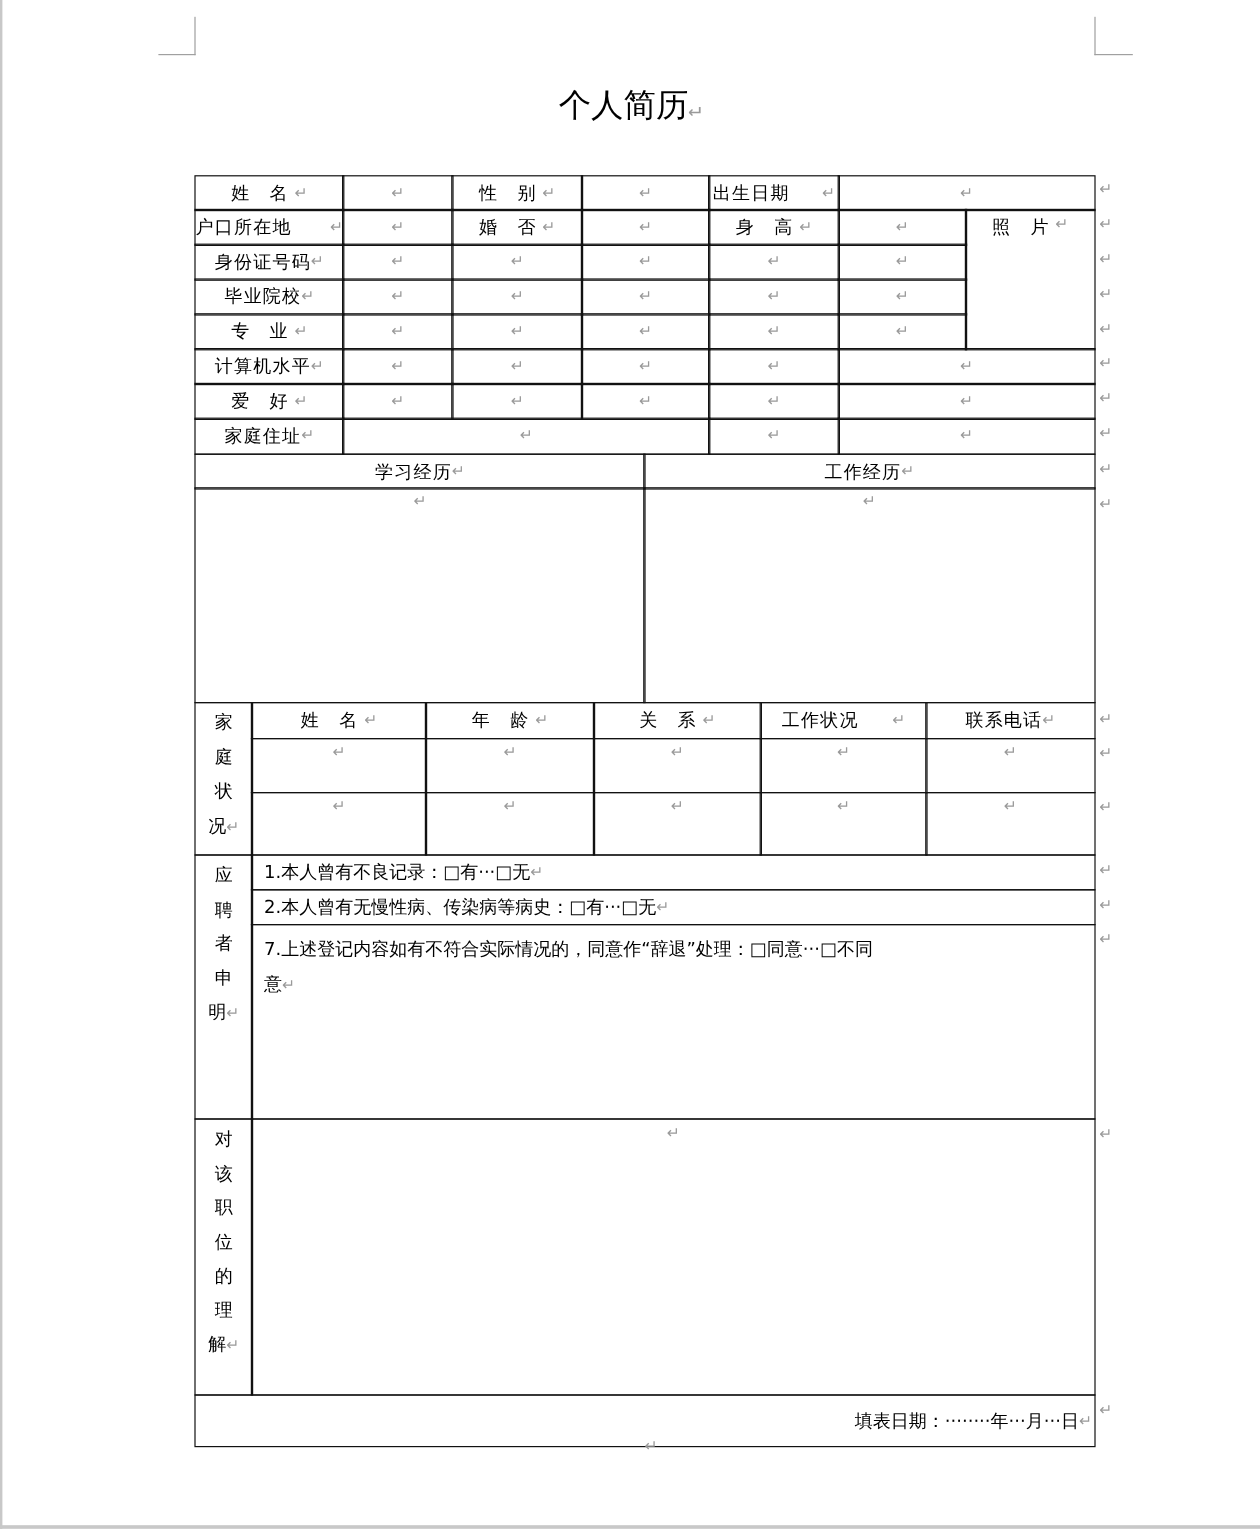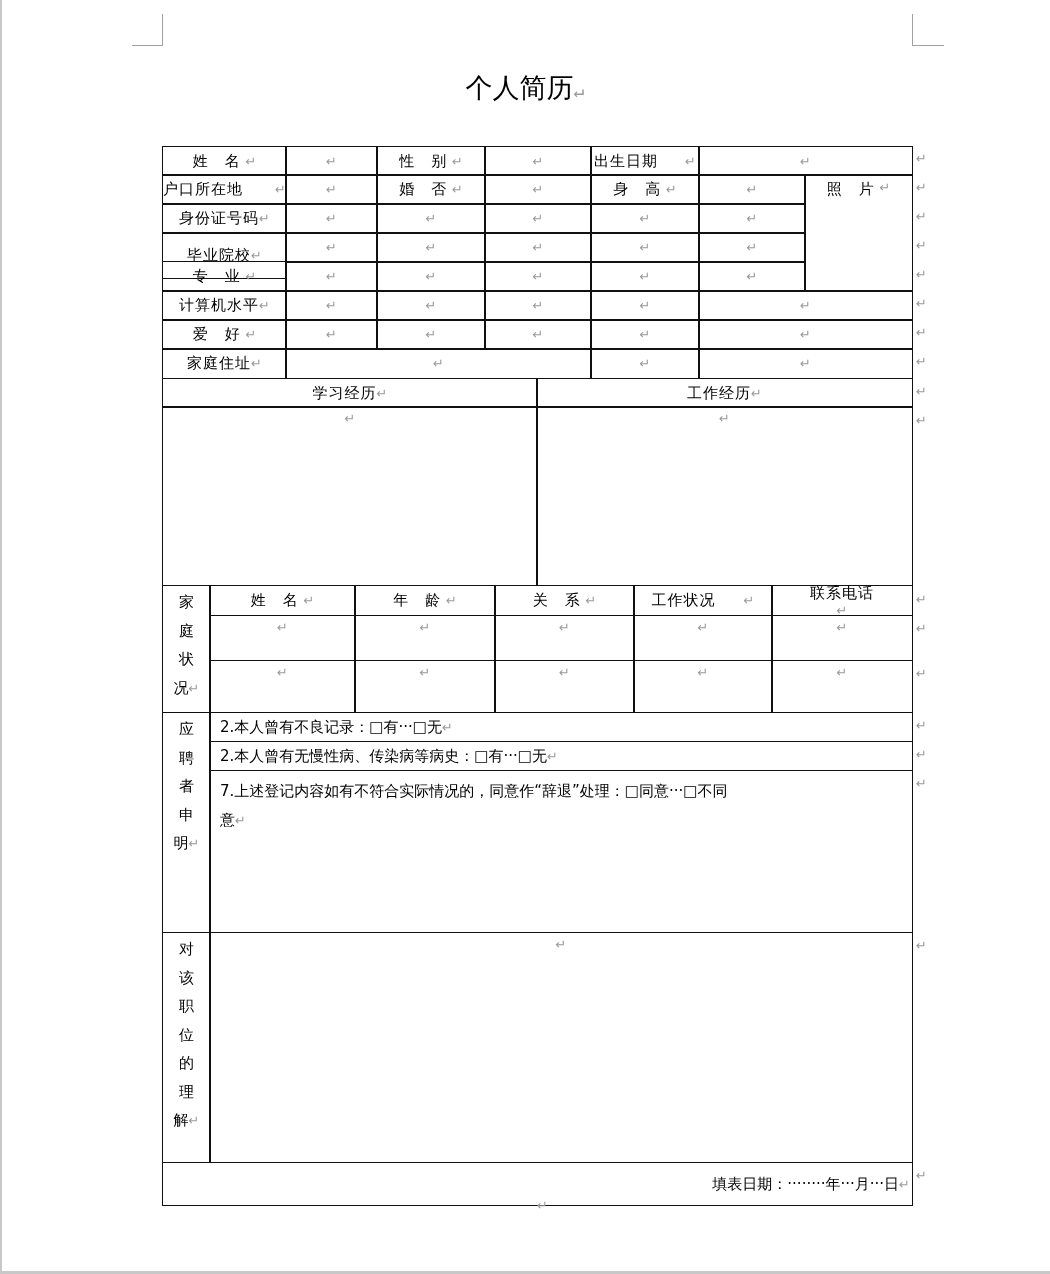--- a/index.html
+++ b/index.html
@@ -82,21 +82,21 @@
   <div class="cell" style="left:484px;top:203px;width:108px;height:31px;">
       <span class="pm">↵</span>
     </div>
   <div class="cell" style="left:590px;top:203px;width:110px;height:31px;">
       <span class="pm">↵</span>
     </div>
   <div class="cell" style="left:698px;top:203px;width:108px;height:31px;">
       <span class="pm">↵</span>
     </div>
 
-  <div class="cell" style="left:162px;top:232px;width:125px;height:47px;">
+  <div class="cell" style="left:162px;top:232px;width:125px;height:31px;">
       <span class="lbl">毕业院校</span>
       <span class="pm">↵</span>
     </div>
   <div class="cell" style="left:285px;top:232px;width:93px;height:31px;">
       <span class="pm">↵</span>
     </div>
   <div class="cell" style="left:376px;top:232px;width:110px;height:31px;">
       <span class="pm">↵</span>
     </div>
   <div class="cell" style="left:484px;top:232px;width:108px;height:31px;">
@@ -200,21 +200,21 @@
     <span class="ch"><span>况</span><span class="pm">↵</span></span>
   </div>
 
   <div class="cell" style="left:209px;top:585px;width:147px;height:31px;"><span class="lbl">姓　名</span>&nbsp;<span class="pm">↵</span></div>
   <div class="cell" style="left:354px;top:585px;width:142px;height:31px;"><span class="lbl">年　龄</span>&nbsp;<span class="pm">↵</span></div>
   <div class="cell" style="left:494px;top:585px;width:141px;height:31px;"><span class="lbl">关　系</span>&nbsp;<span class="pm">↵</span></div>
   <div class="cell" style="left:633px;top:585px;width:140px;height:31px;gap:28px;">
       <span class="lbl">工作状况</span>
       <span class="pm">↵</span>
     </div>
-  <div class="cell" style="left:771px;top:585px;width:142px;height:31px;flex-direction:column;">
+  <div class="cell" style="left:771px;top:585px;width:142px;height:31px;">
       <span class="lbl">联系电话</span>
       <span class="pm">↵</span>
     </div>
 
   <div class="cell top" style="left:209px;top:615px;width:147px;height:46px;padding-top:4px;">
       <span class="pm">↵</span>
     </div>
   <div class="cell top" style="left:354px;top:615px;width:142px;height:46px;padding-top:4px;">
       <span class="pm">↵</span>
     </div>
@@ -245,21 +245,21 @@
     </div>
 
   <div class="cell vert" style="left:162px;top:712px;width:49px;height:221px;padding-top:2px;">
     <span class="ch">应</span>
     <span class="ch">聘</span>
     <span class="ch">者</span>
     <span class="ch">申</span>
     <span class="ch"><span>明</span><span class="pm">↵</span></span>
   </div>
   <div class="cell left" style="left:209px;top:712px;width:704px;height:30px;">
-      <span>2.本人曾有不良记录：□有···□无</span>
+      <span>1.本人曾有不良记录：□有···□无</span>
       <span class="pm">↵</span>
     </div>
   <div class="cell left" style="left:209px;top:741px;width:704px;height:30px;">
       <span>2.本人曾有无慢性病、传染病等病史：□有···□无</span>
       <span class="pm">↵</span>
     </div>
   <div class="cell left" style="left:209px;top:770px;width:704px;height:163px;flex-direction:column;align-items:flex-start;justify-content:flex-start;padding-top:6px;line-height:29px;">
     <span>7.上述登记内容如有不符合实际情况的，同意作“辞退”处理：□同意···□不同</span>
     <span><span>意</span><span class="pm">↵</span></span>
   </div>

